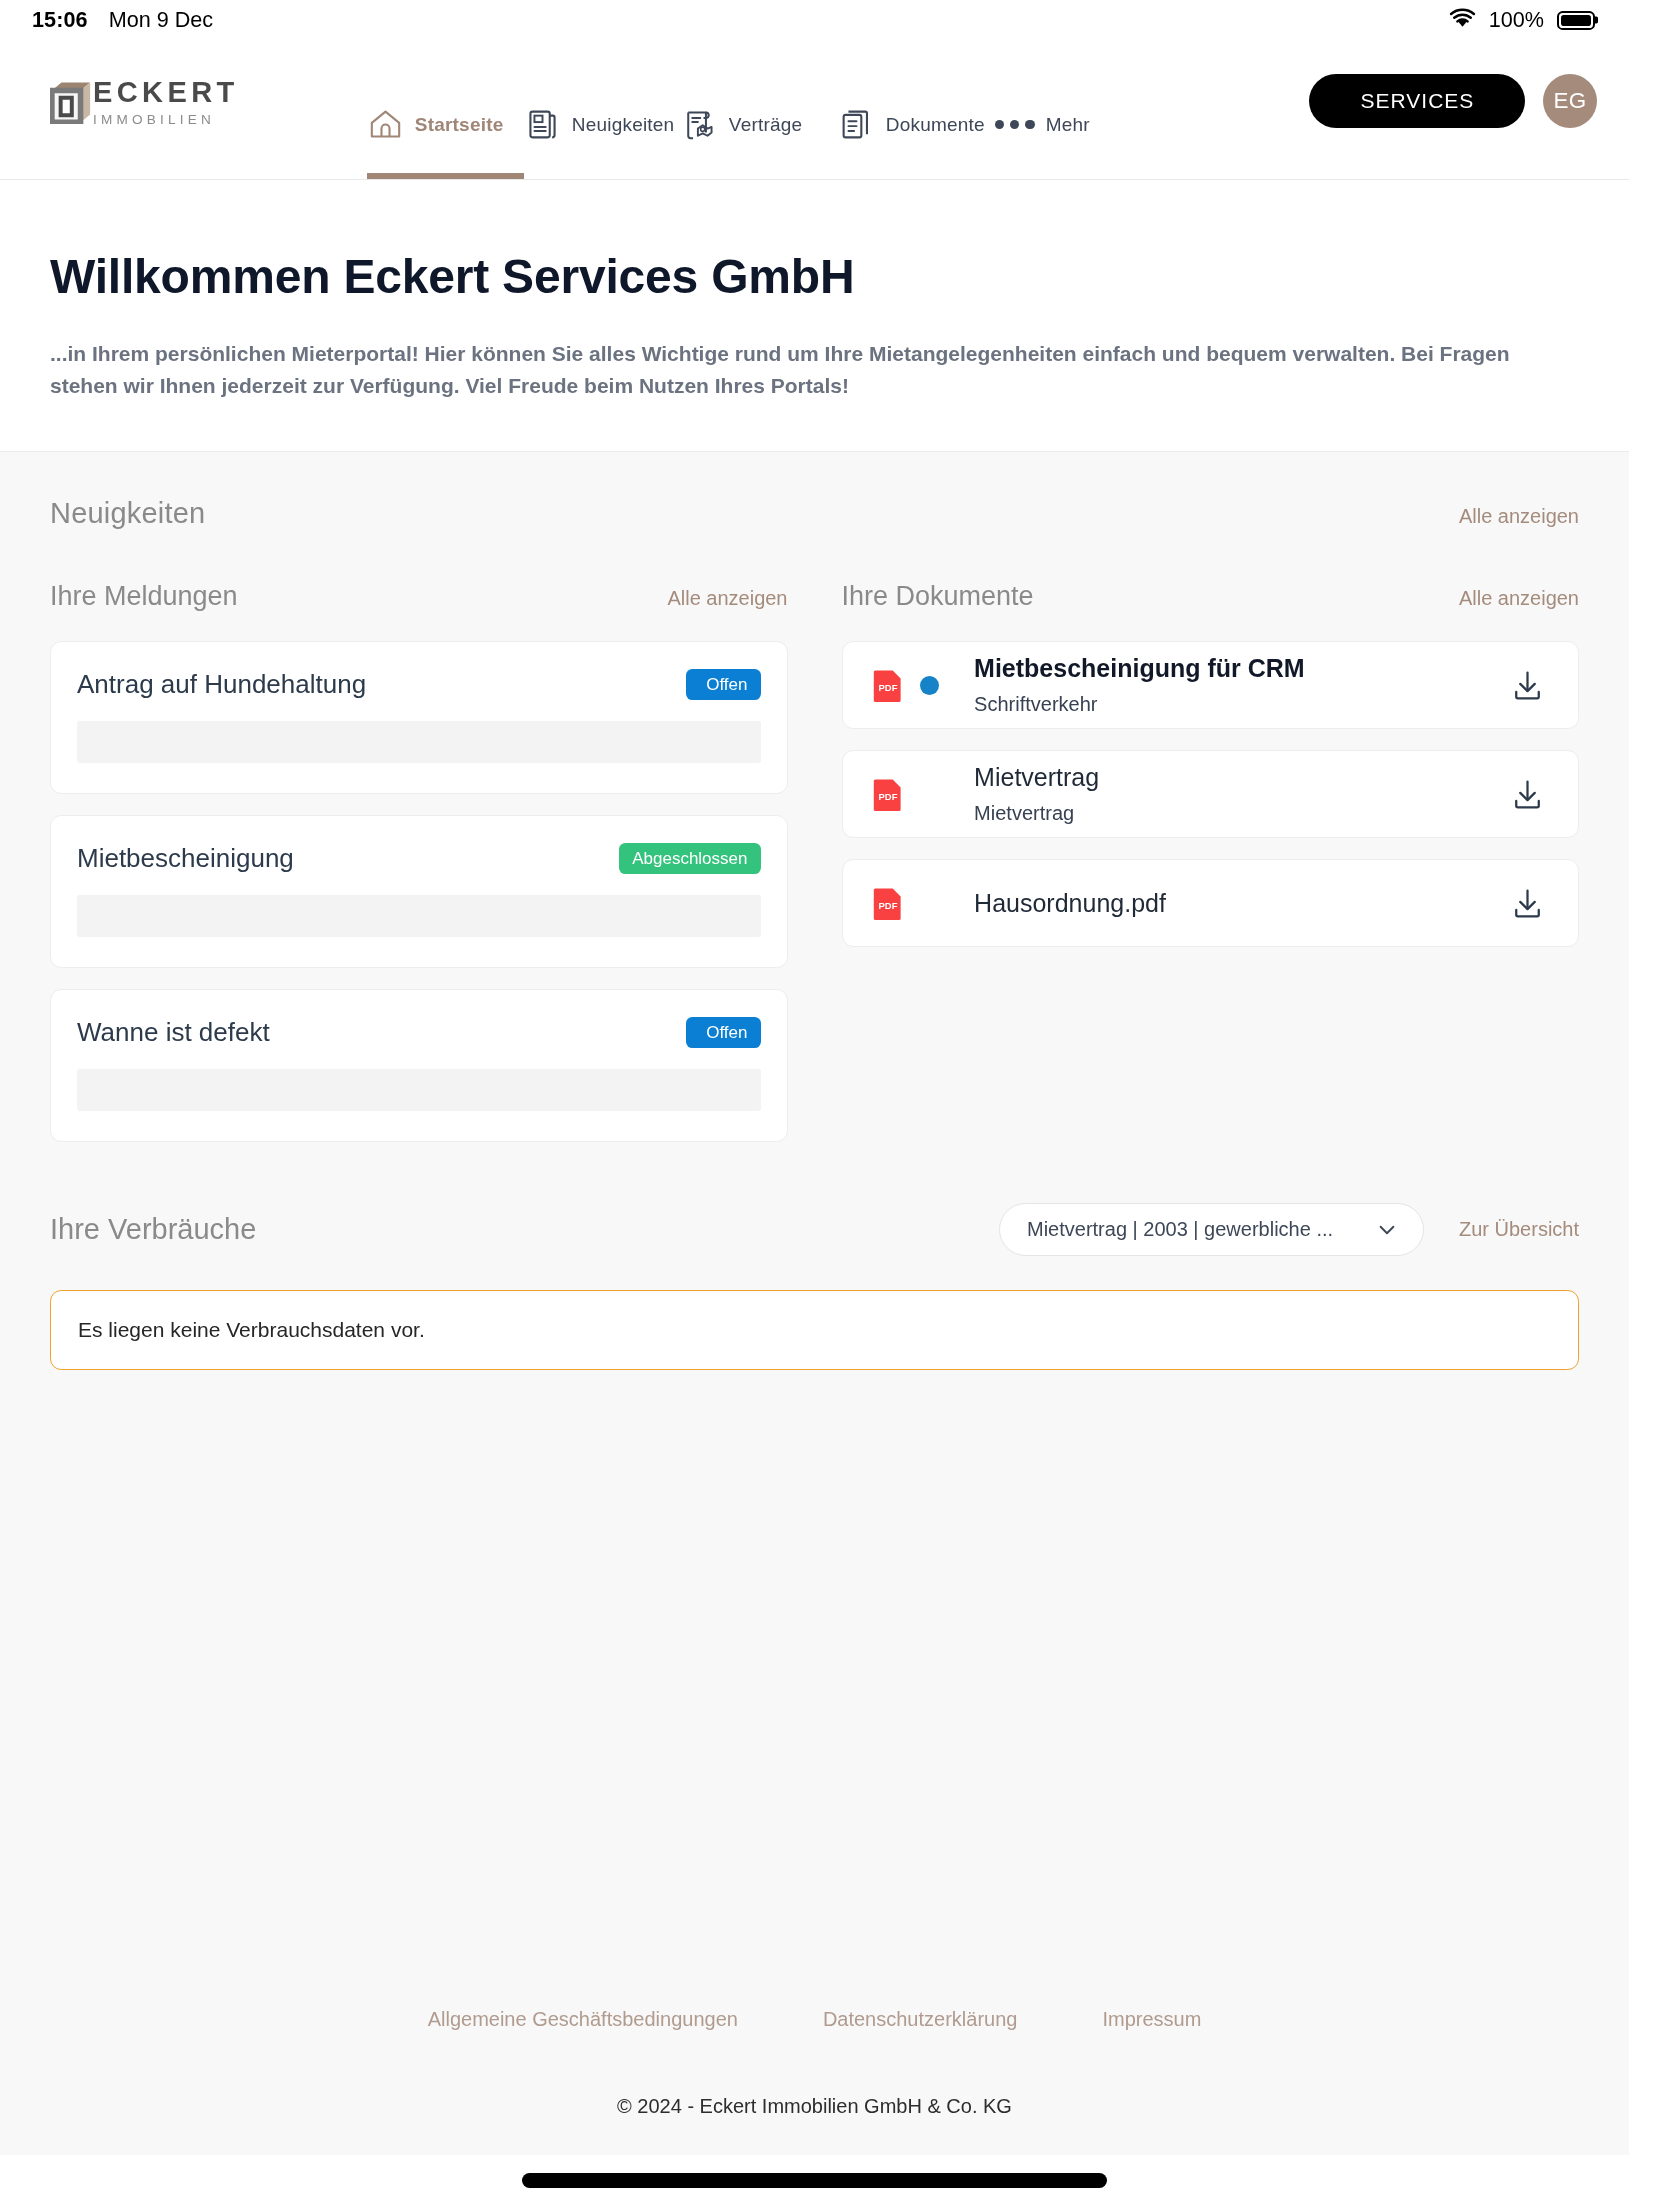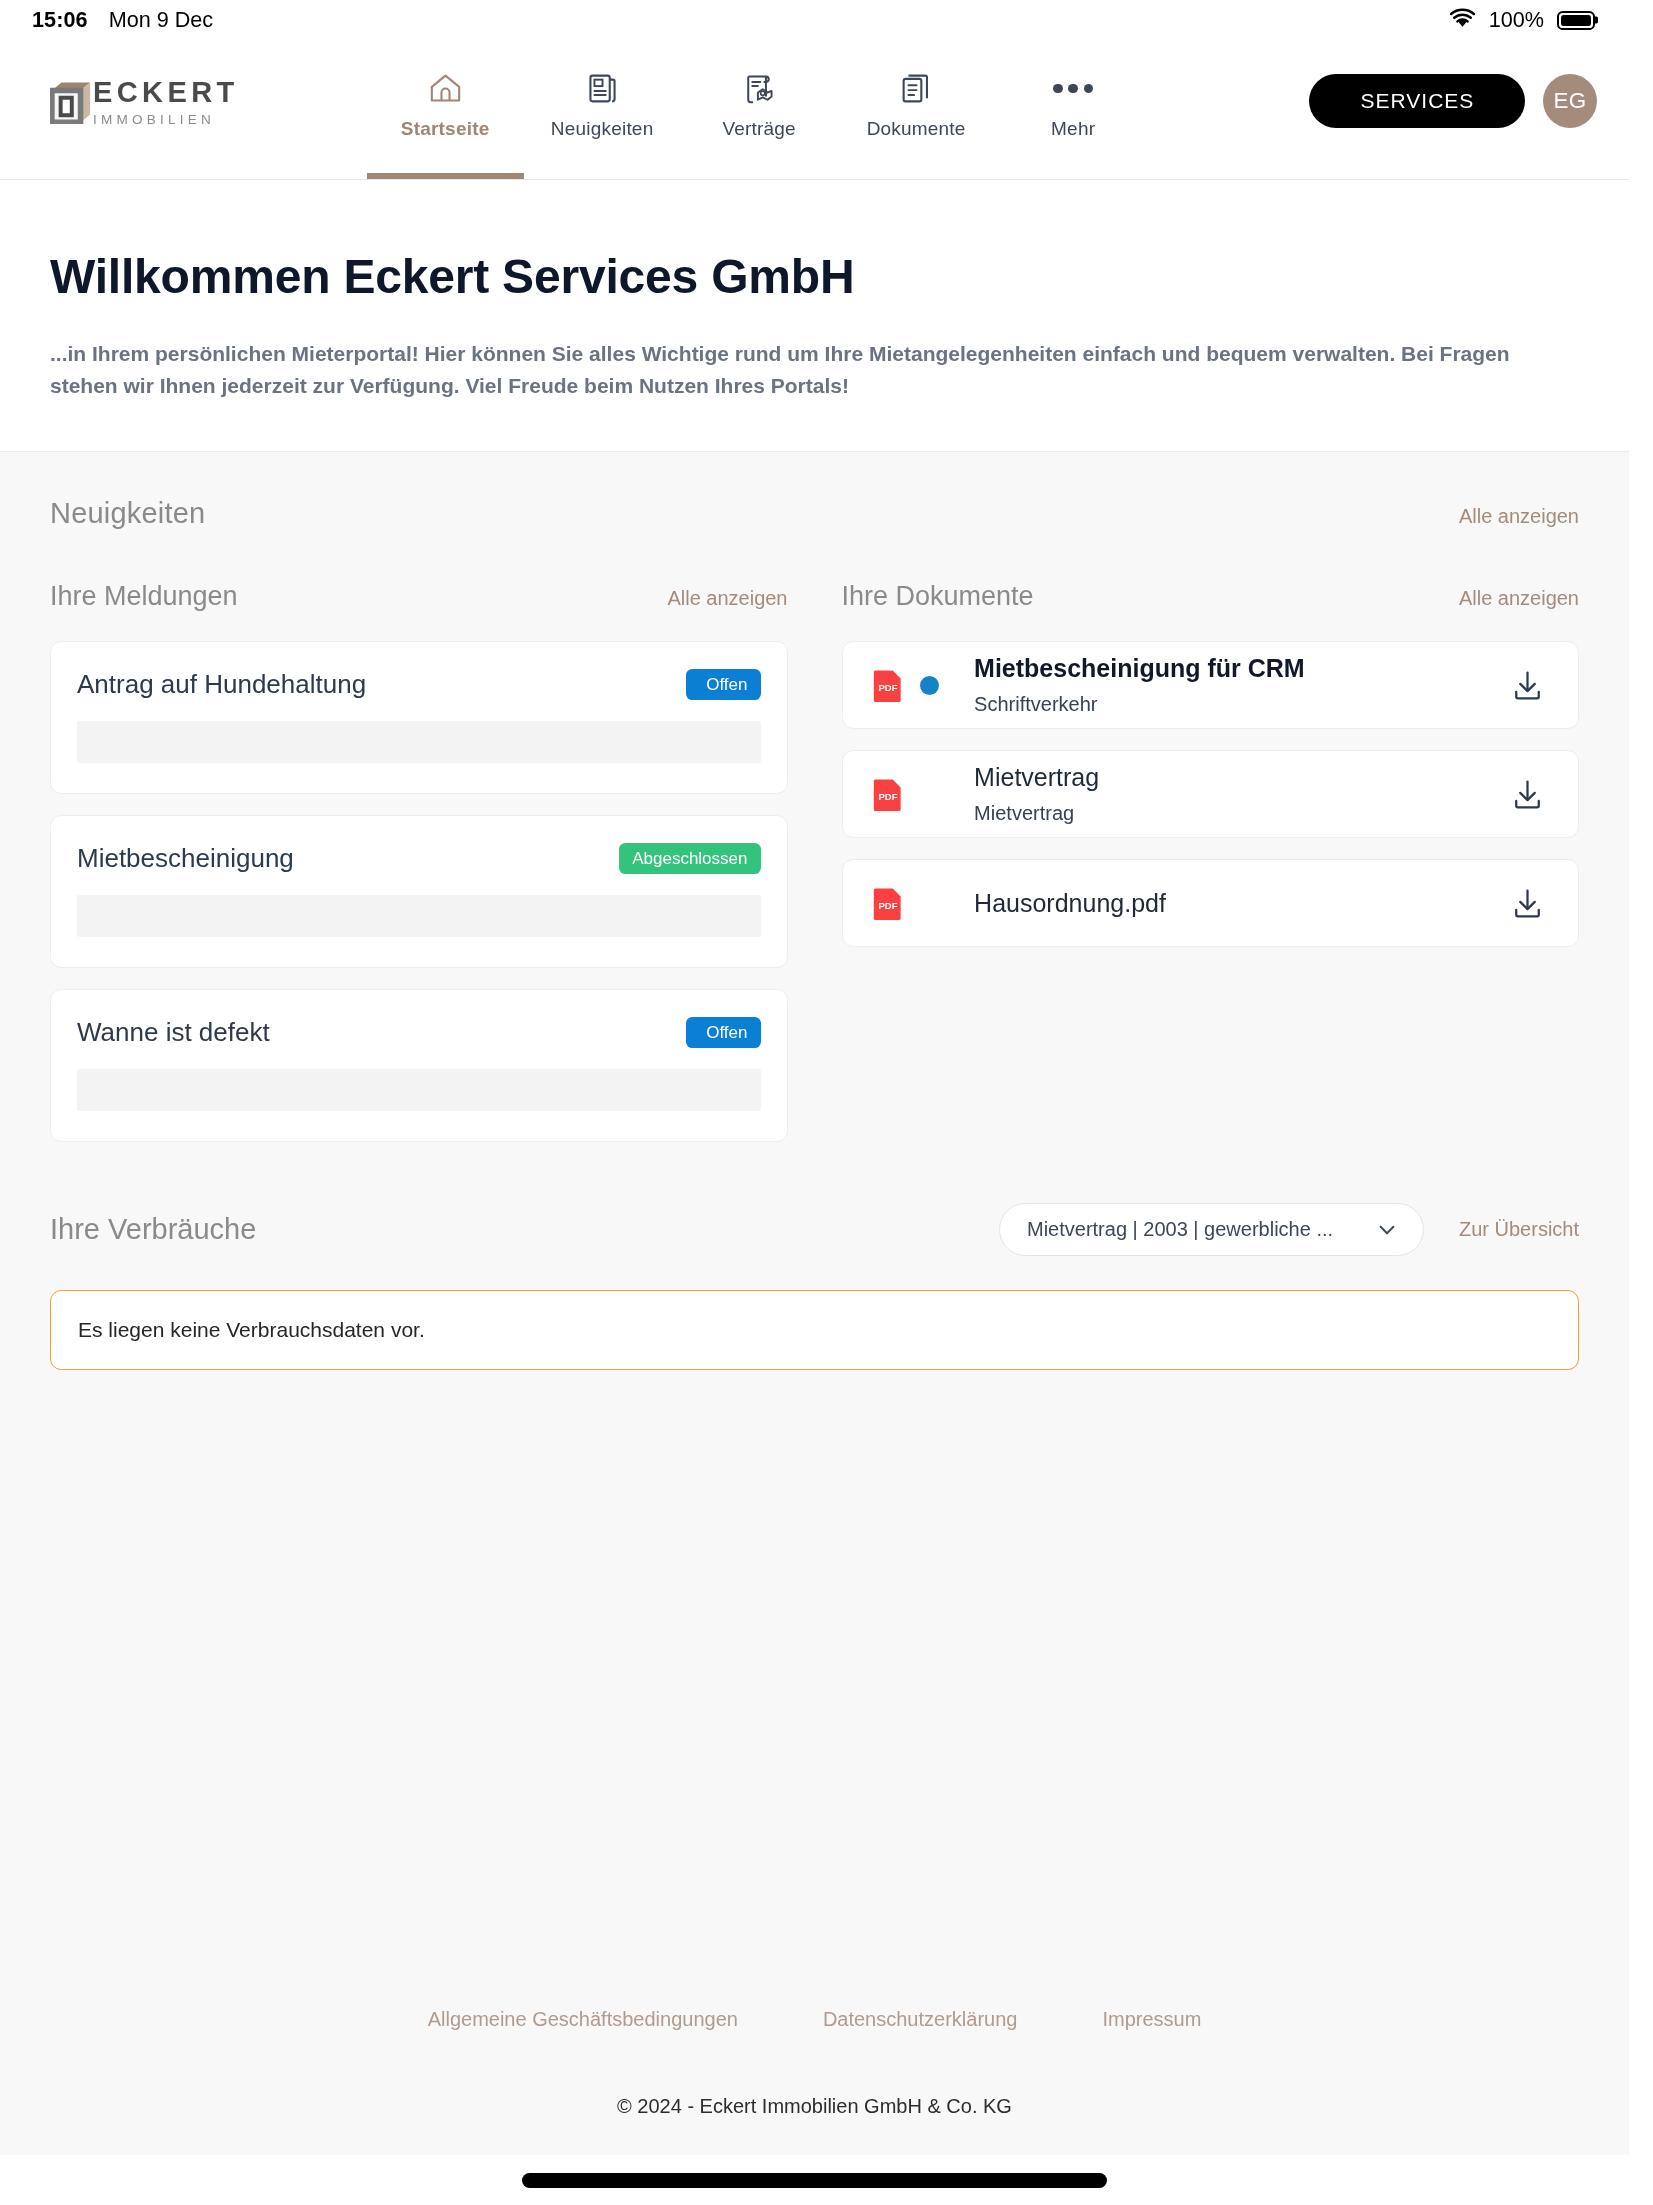--- a/index.html
+++ b/index.html
@@ -74,21 +74,20 @@
     align-items: flex-start;
     gap: 0;
     margin-left: 128px;
     height: 100%;
   }
   .nav-item {
     width: 157px;
     height: 100%;
     padding-top: 30px;
     display: flex;
-    flex-direction: column;
     align-items: center;
     gap: 11.2px;
     cursor: pointer;
     position: relative;
   }
   .nav-icon { height: 37px; display: flex; align-items: center; justify-content: center; }
   .nav-label {
     font-size: 19px; color: #3d4757; font-weight: 400; letter-spacing: 0.2px;
   }
   .nav-item.active .nav-label { color: #a08677; font-weight: 700; }

